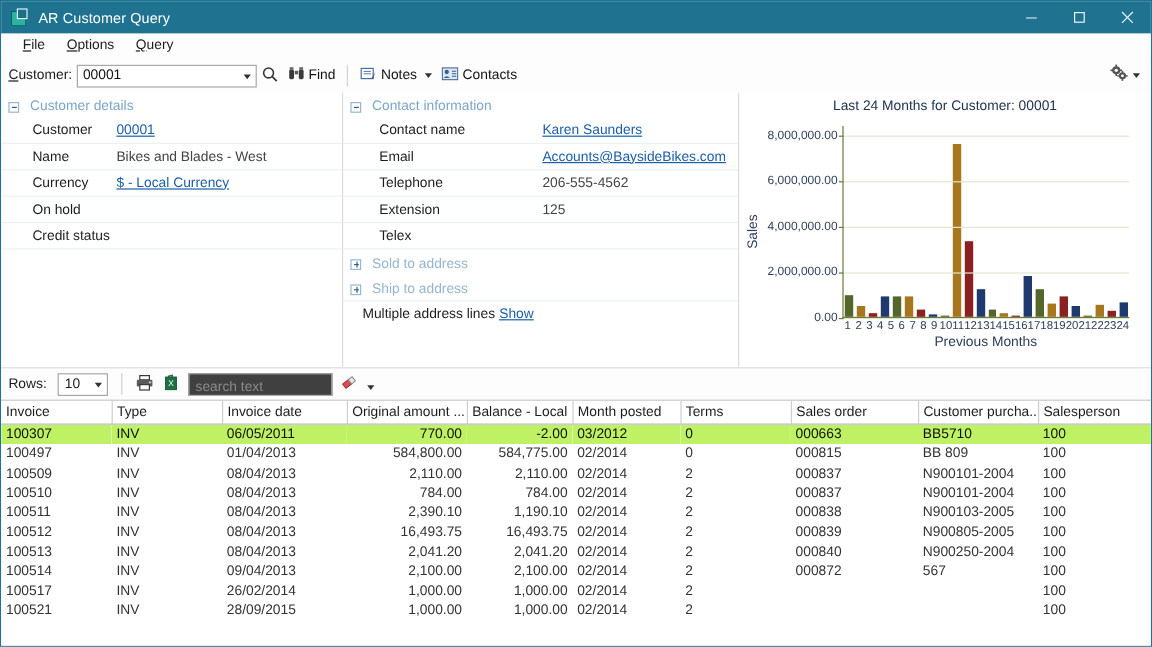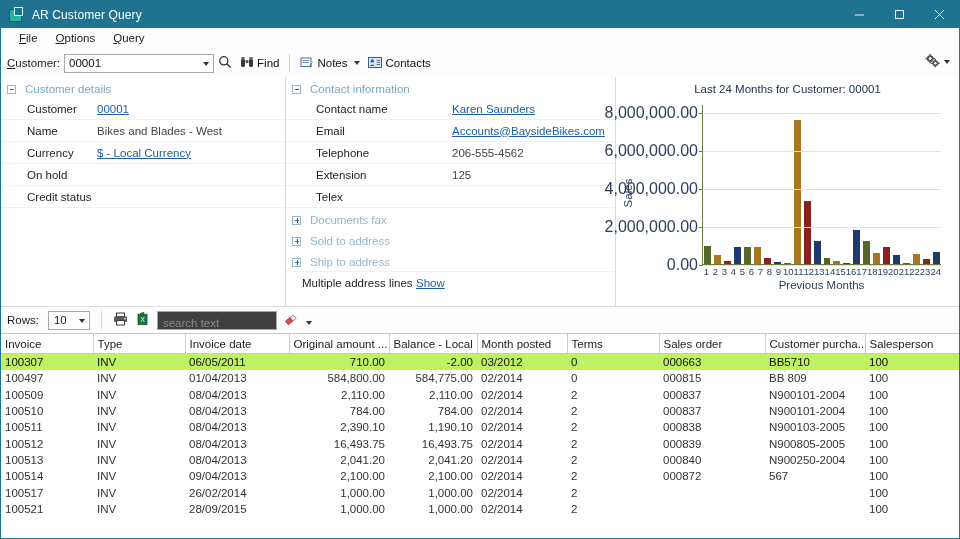--- a/index.html
+++ b/index.html
@@ -68,21 +68,21 @@
   .mal .flabel{width:130px;padding-left:16px;box-sizing:border-box;}
 
   
   .charttitle{text-align:center;font-size:11.5px;color:#20344f;padding-top:6px;}
   .chartwrap{position:relative;margin:2px 10px 0 8px;height:196px;}
   .ylab{position:absolute;left:-2px;top:96px;transform:rotate(-90deg) translate(-50%,0);transform-origin:left top;
         font-size:11.5px;color:#2d3f58;white-space:nowrap;}
   .plot{position:absolute;left:78px;right:8px;top:8px;height:160px;border-left:1px solid #6b7a3e;border-bottom:1px solid #6b7a3e;
         box-sizing:border-box;background:#fff;}
   .gl{position:absolute;left:0;right:0;height:1px;background:#e3e6cf;}
-  .ytick{position:absolute;right:100%;margin-right:5px;transform:translateY(-50%);font-size:16px;color:#2d3f58;white-space:nowrap;}
+  .ytick{position:absolute;right:100%;margin-right:5px;transform:translateY(-50%);font-size:10px;color:#2d3f58;white-space:nowrap;}
   .ytickmark{position:absolute;left:-4px;width:4px;height:1px;background:#6b7a3e;}
   .bars{position:absolute;left:0;right:0;bottom:0;top:0;display:flex;align-items:flex-end;}
   .bcell{flex:1;display:flex;justify-content:center;align-items:flex-end;height:100%;}
   .bar{width:70%;}
   .xaxis{position:absolute;left:78px;right:8px;top:169px;display:flex;}
   .xcell{flex:1;text-align:center;font-size:9.5px;color:#2d3f58;}
   .xlab{position:absolute;left:78px;right:8px;top:182px;text-align:center;font-size:11.5px;color:#2d3f58;}
 
   
   .gridbar{height:26px;background:#fdfdfd;border-top:1px solid #dcdcdc;display:flex;align-items:center;
@@ -269,24 +269,20 @@
           <span class="fval">206-555-4562</span>
         </div>
         <div class="frow">
           <span class="flabel">Extension</span>
           <span class="fval">125</span>
         </div>
         <div class="frow">
           <span class="flabel">Telex</span>
           <span class="fval"></span>
         </div>
-      </div>
-      <div class="grp dim">
-        <span class="pm plus"></span>
-        <span>Documents fax</span>
       </div>
       <div class="grp dim">
         <span class="pm plus"></span>
         <span>Sold to address</span>
       </div>
       <div class="grp dim">
         <span class="pm plus"></span>
         <span>Ship to address</span>
       </div>
       <div class="mal">
@@ -483,21 +479,21 @@
             <th>Sales order</th>
             <th>Customer purcha...</th>
             <th>Salesperson</th>
           </tr>
         </thead>
       <tbody id="tbody">
           <tr class="sel">
             <td>100307</td>
             <td>INV</td>
             <td>06/05/2011</td>
-            <td class="num">710.00</td>
+            <td class="num">770.00</td>
             <td class="num">-2.00</td>
             <td>03/2012</td>
             <td>0</td>
             <td>000663</td>
             <td>BB5710</td>
             <td>100</td>
           </tr>
           <tr>
             <td>100497</td>
             <td>INV</td>

